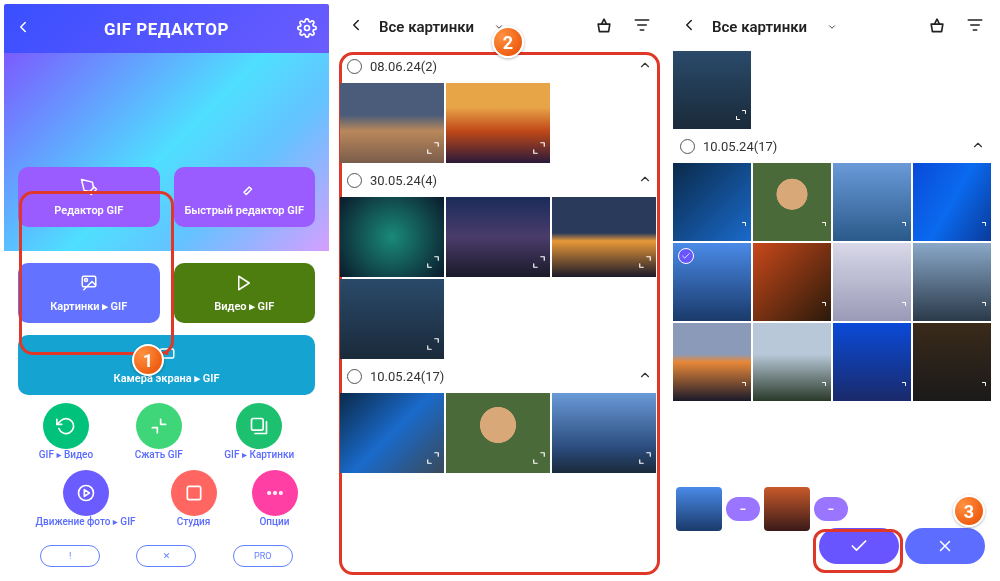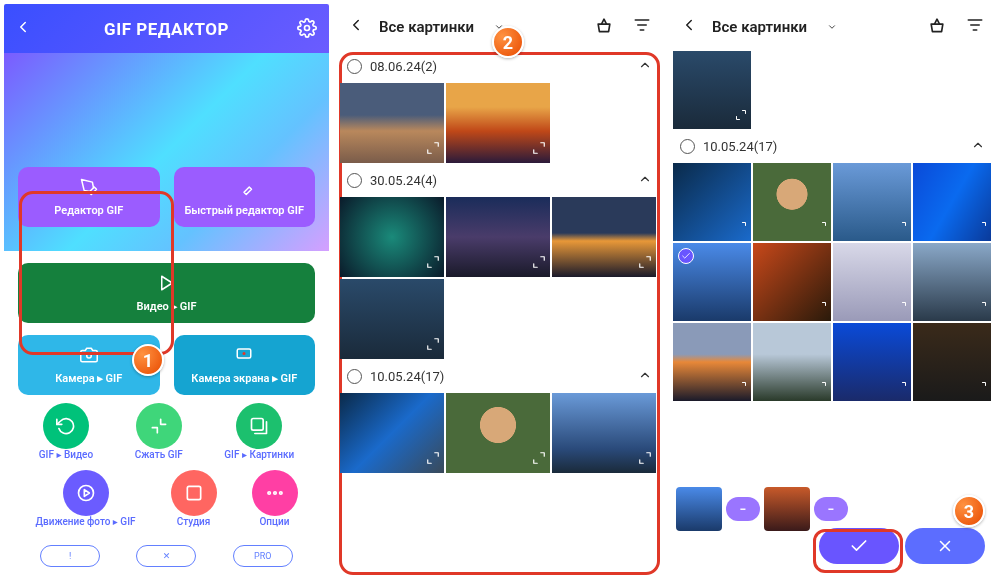--- a/index.html
+++ b/index.html
@@ -14,21 +14,21 @@
 .p1-title { font-weight: 700; font-size: 17px; letter-spacing: 0.5px; }
 .p1-back { position: absolute; left: 10px; top: 14px; color: #fff; }
 .p1-gear { position: absolute; right: 12px; top: 14px; color: #fff; }
 .p1-hero { height: 200px; background: linear-gradient(135deg,#7b5bff 0%,#4fdfff 50%,#64c2ff 70%,#d59fff 100%); padding: 12px 14px; display: flex; flex-direction: column; justify-content: flex-end; }
 .p1-row { display: flex; gap: 14px; margin-bottom: 12px; }
 .p1-card { flex: 1; border-radius: 10px; height: 60px; display: flex; flex-direction: column; align-items: center; justify-content: center; color: #fff; font-size: 11px; font-weight: 600; gap: 8px; }
 .c-purple { background: #9b5cff; }
 .c-blue { background: #6373ff; }
 .c-lightblue { background: #2fb7e8; }
 .c-teal { background: #15a4d1; }
-.c-deepblue{ background:#15803d; }
+.c-deepblue{ background:#4d7c0f; }
 .p1-card svg { width: 18px; height: 18px; }
 .p1-mid { padding: 12px 14px; }
 .p1-circles { display: flex; justify-content: space-around; margin-top: 8px; }
 .circ { display: flex; flex-direction: column; align-items: center; gap: 0; }
 .circ .dot { width: 46px; height: 46px; border-radius: 50%; display: flex; align-items: center; justify-content: center; color: #fff; }
 .circ .lab { font-size: 10px; color: #5a6bff; font-weight: 500; text-align: center; }
 .d1{background:#00c27a;} .d2{background:#3fd67a;} .d3{background:#1cc06e;}
 .d4{background:#6b5cff;} .d5{background:#ff6661;} .d6{background:#ff3fa4;}
 .p1-bottom { display:flex; justify-content:space-around; padding:6px 18px 10px; }
 .pill { width:60px; height:22px; border:1.5px solid #6380ff; border-radius:11px; display:flex; align-items:center; justify-content:center; font-size:9px; color:#6380ff; }
@@ -88,35 +88,36 @@
       <div class="p1-card c-purple">
           <svg viewBox="0 0 24 24">
             <path d="M12 19l7-7 3 3-7 7-3-3z"></path>
           </svg>
           <span>Быстрый редактор GIF</span>
         </div>
     </div>
   </div>
   <div class="p1-mid">
     <div class="p1-row">
+      <div class="p1-card c-blue">
+          <svg viewBox="0 0 24 24">
+            <rect x="3" y="3" width="18" height="14" rx="2"></rect>
+            <circle cx="8" cy="8" r="2"></circle>
+            <path d="M21 15l-5-5L5 21"></path>
+          </svg>
+          <span>Картинки ▸ GIF</span>
+        </div>
       <div class="p1-card c-deepblue">
           <svg viewBox="0 0 24 24">
             <polygon points="5 3 19 12 5 21 5 3"></polygon>
           </svg>
           <span>Видео ▸ GIF</span>
         </div>
     </div>
     <div class="p1-row" style="margin-bottom:4px">
-      <div class="p1-card c-lightblue">
-          <svg viewBox="0 0 24 24">
-            <path d="M23 19a2 2 0 0 1-2 2H3a2 2 0 0 1-2-2V8a2 2 0 0 1 2-2h4l2-3h6l2 3h4a2 2 0 0 1 2 2z"></path>
-            <circle cx="12" cy="13" r="3"></circle>
-          </svg>
-          <span>Камера ▸ GIF</span>
-        </div>
       <div class="p1-card c-teal">
           <svg viewBox="0 0 24 24">
             <rect x="3" y="4" width="18" height="12" rx="2"></rect>
             <circle cx="12" cy="10" r="2" fill="#e03828" stroke="none"></circle>
           </svg>
           <span>Камера экрана ▸ GIF</span>
         </div>
     </div>
     <div class="p1-circles">
       <div class="circ">

